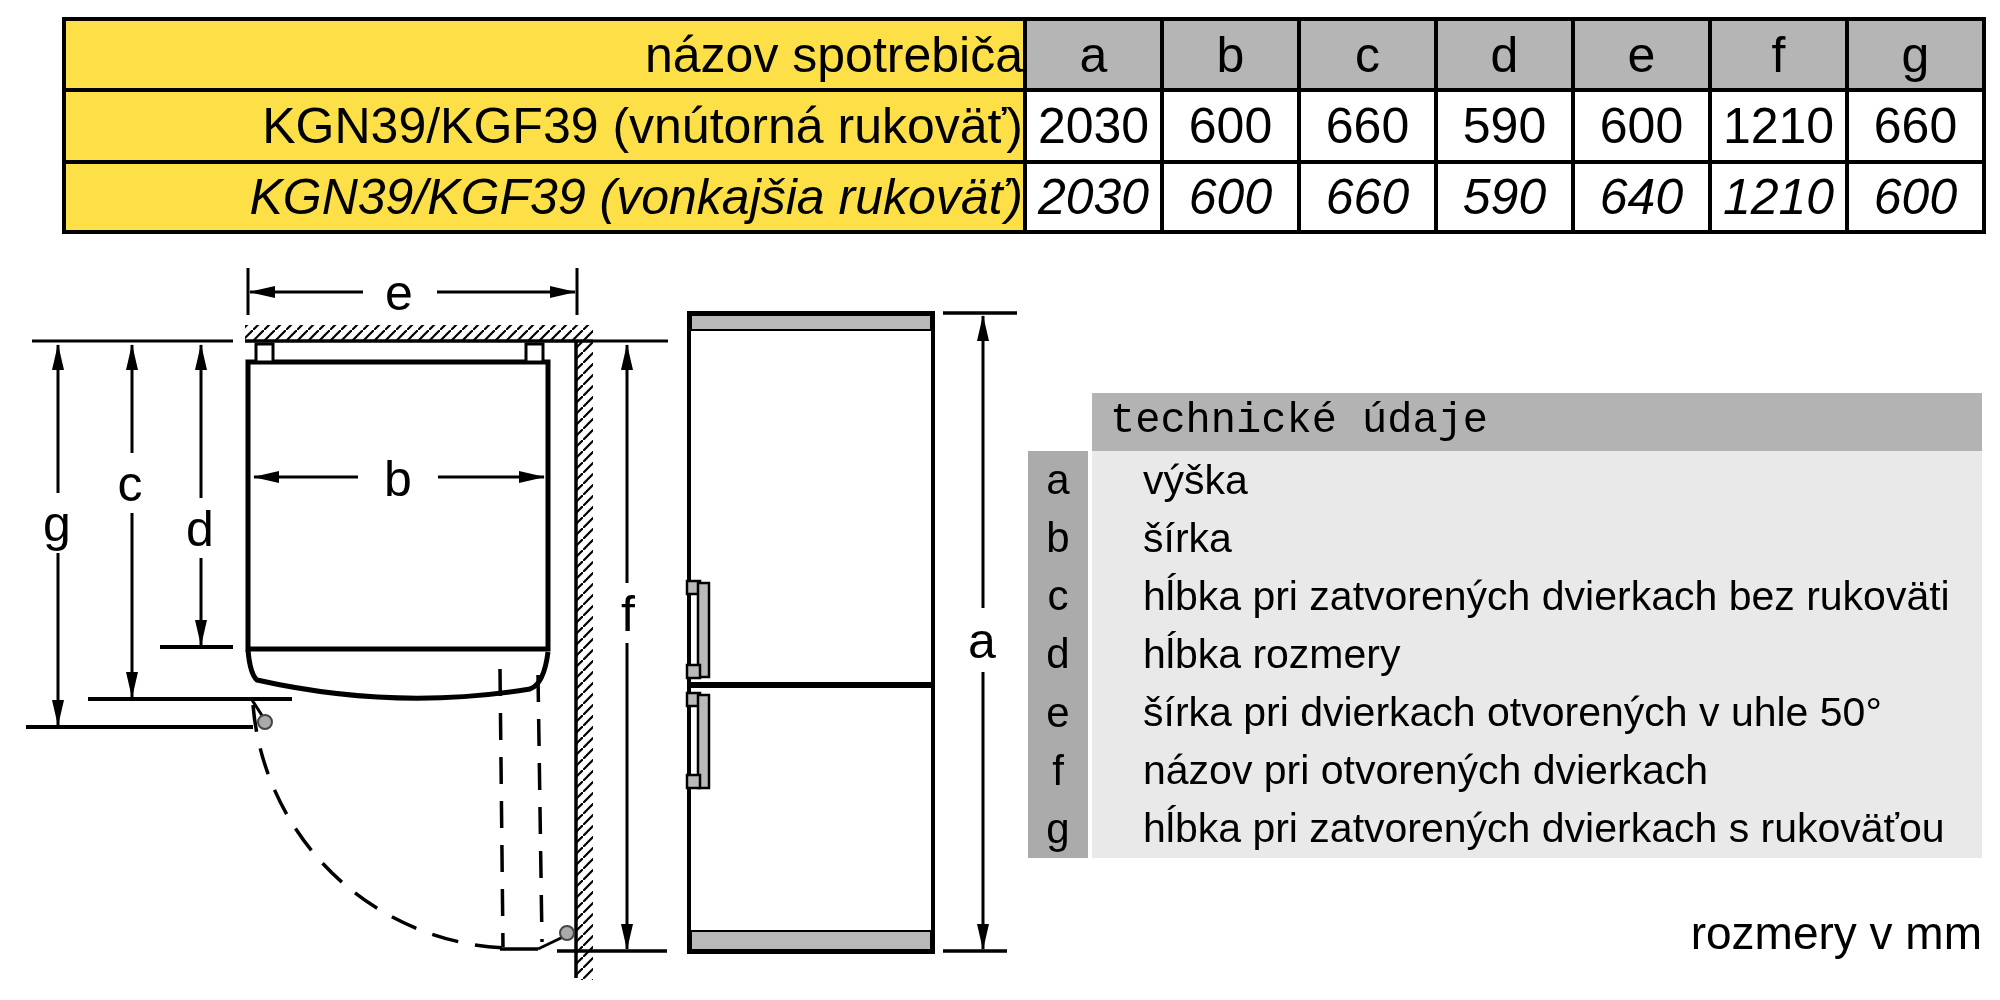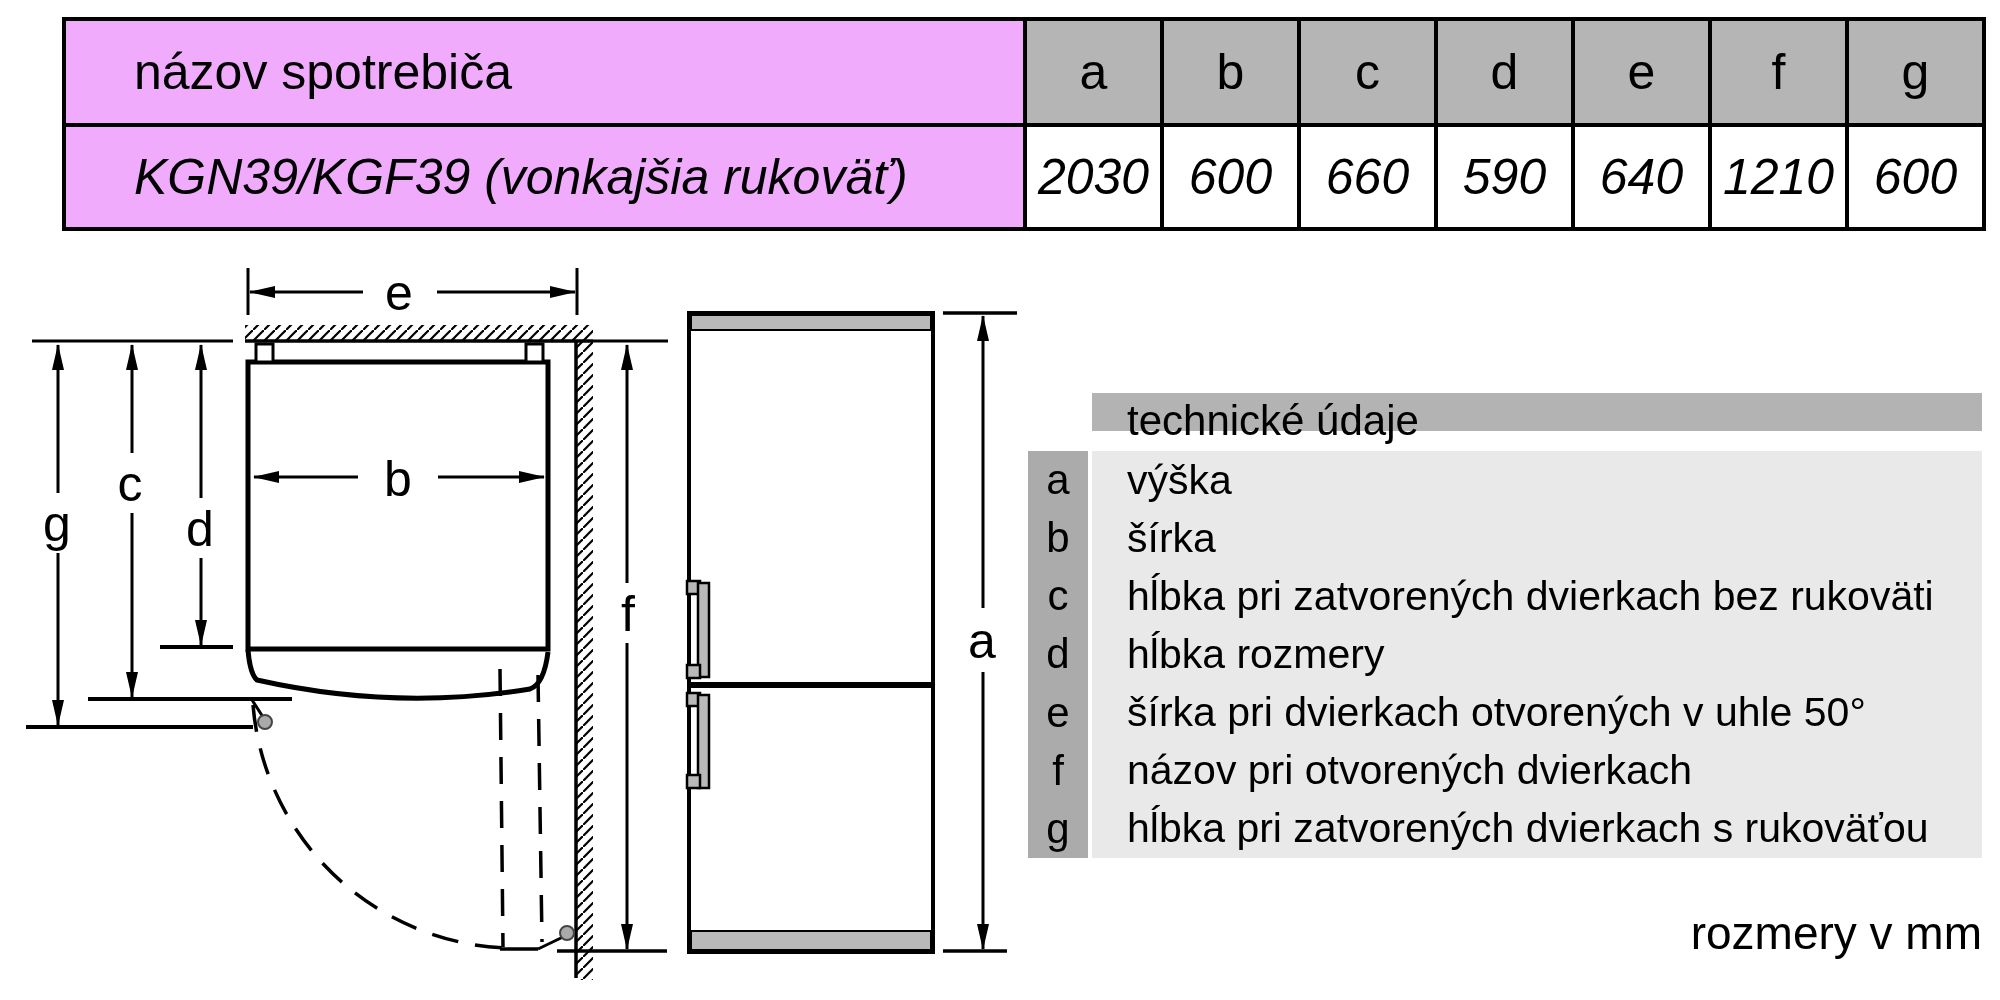--- a/index.html
+++ b/index.html
@@ -4,36 +4,36 @@
 <style>
   html,body{margin:0;padding:0;background:#ffffff;}
   #stage{position:relative;width:2000px;height:1000px;background:#fff;overflow:hidden;
          font-family:"Liberation Sans", sans-serif;color:#000;}
 
   
   table.dimtable{position:absolute;left:62px;top:17px;width:1920px;height:214px;
     border-collapse:collapse;table-layout:fixed;font-size:50px;}
   table.dimtable td,table.dimtable th{border:4px solid #000;padding:0;margin:0;
     font-weight:normal;text-align:center;vertical-align:middle;white-space:nowrap;overflow:hidden;}
-  table.dimtable .namecell{text-align:left;padding-left:68px;background:#f0abfc;}
+  table.dimtable .namecell{text-align:right;padding-left:68px;background:#fde047;}
   table.dimtable .colhead{background:#b5b5b5;}
   table.dimtable tr{height:71px;}
 
   
-  .legend-title{position:absolute;left:1092px;top:393px;width:890px;height:38px;
-    background:#b3b3b3;font-size:42px;line-height:56px;padding-left:35px;box-sizing:border-box;
-    white-space:nowrap;}
+  .legend-title{position:absolute;left:1092px;top:393px;width:890px;height:58px;
+    background:#b3b3b3;font-size:42px;line-height:56px;padding-left:18px;box-sizing:border-box;
+    white-space:nowrap;font-family:Liberation Mono, monospace;}
   .legend-rows{position:absolute;left:1028px;top:451px;width:954px;height:407px;
     display:flex;flex-direction:column;}
   .legend-row{flex:1;display:flex;align-items:center;}
   .legend-key{width:60px;align-self:stretch;background:#ababab;display:flex;
     align-items:center;justify-content:center;font-size:42px;}
   .legend-gap{width:4px;align-self:stretch;background:#ffffff;}
   .legend-label{flex:1;align-self:stretch;background:#e9e9e9;display:flex;align-items:center;
-    padding-left:35px;font-size:41px;white-space:nowrap;}
+    padding-left:51px;font-size:41px;white-space:nowrap;}
 
   
   .units-note{position:absolute;left:1380px;top:906px;width:602px;text-align:right;
     font-size:46px;white-space:nowrap;}
 
   
   svg text{font-family:"Liberation Sans", sans-serif;font-size:50px;fill:#000;}
 </style>
 </head>
 <body>
@@ -55,20 +55,30 @@
         <tr>
       <th class="namecell">názov spotrebiča</th>
       <th class="colhead">a</th>
       <th class="colhead">b</th>
       <th class="colhead">c</th>
       <th class="colhead">d</th>
       <th class="colhead">e</th>
       <th class="colhead">f</th>
       <th class="colhead">g</th>
     </tr>
+    <tr style="height:72px;">
+      <td class="namecell">KGN39/KGF39 (vnútorná rukoväť)</td>
+      <td>2030</td>
+      <td>600</td>
+      <td>660</td>
+      <td>590</td>
+      <td>600</td>
+      <td>1210</td>
+      <td>660</td>
+    </tr>
     <tr style="height:70px;font-style:italic;">
       <td class="namecell">KGN39/KGF39 (vonkajšia rukoväť)</td>
       <td>2030</td>
       <td>600</td>
       <td>660</td>
       <td>590</td>
       <td>640</td>
       <td>1210</td>
       <td>600</td>
     </tr>

